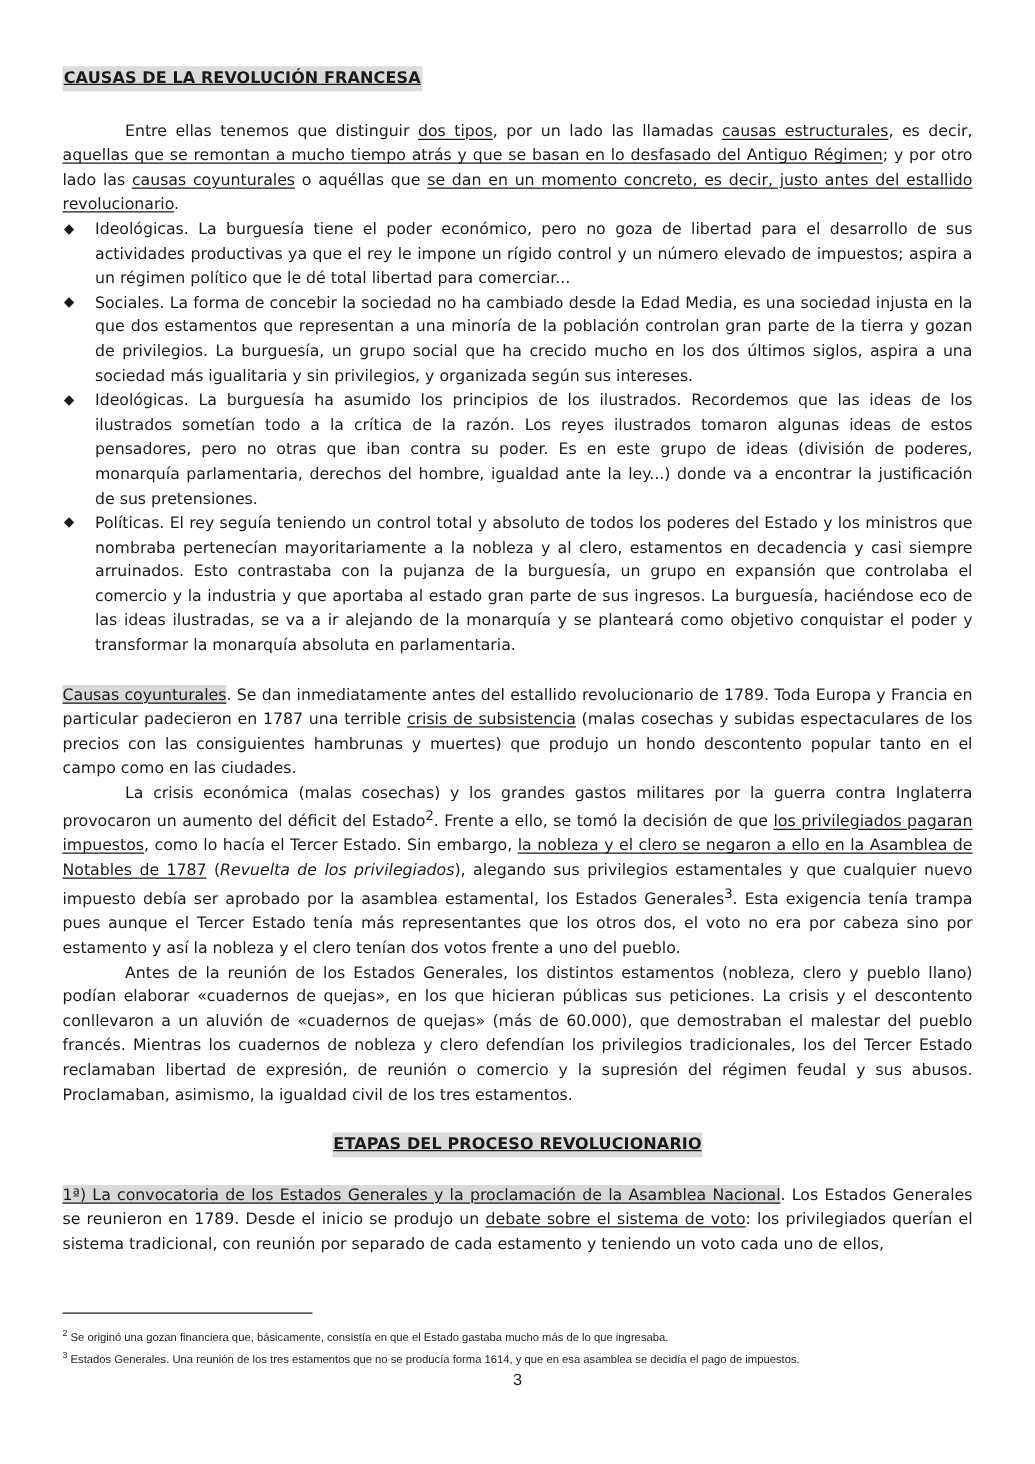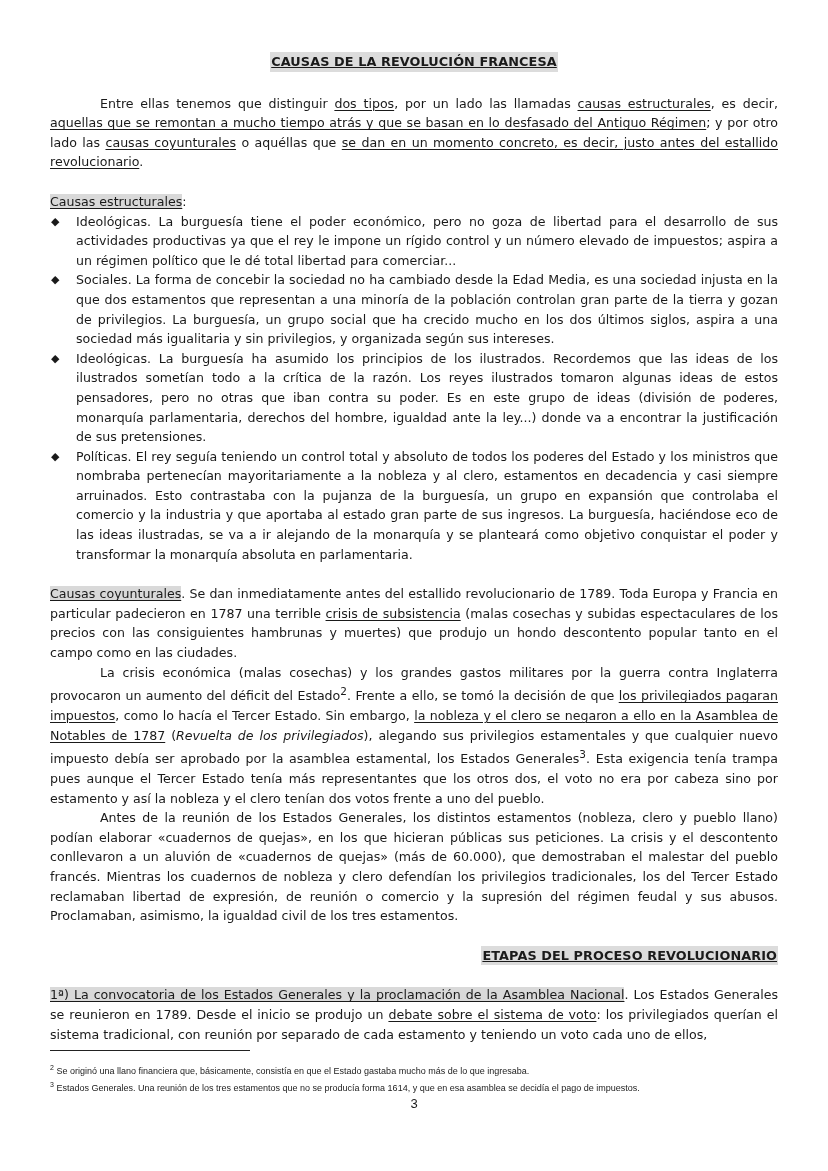--- a/index.html
+++ b/index.html
@@ -20,44 +20,43 @@
   .fn { position: absolute; left: 50px; font-family: "Liberation Sans", sans-serif; font-size: 9px; line-height: 12px; color: #222; }
   .fn sup { font-size: 7px; }
   .pagenum { position: absolute; left: 0; width: 828px; top: 1096px; text-align: center;
              font-family: "Liberation Sans", sans-serif; font-size: 13px; }
 </style>
 </head>
 <body>
 
 <div class="page">
 
-  <p style="text-align:center;">
+  <p style="text-align:left;">
     <span class="title">CAUSAS DE LA REVOLUCIÓN FRANCESA</span>
   </p>
 
   <p class="indent" style="margin-top:22px;"><span>Entre ellas tenemos que distinguir </span><b class="u">dos tipos</b><span>, por un lado las llamadas </span><b class="u">causas estructurales</b><span>, es decir, </span><span class="u">aquellas que se remontan a mucho tiempo atrás y que se basan en lo desfasado del Antiguo Régimen</span><span>; y por otro lado las </span><b class="u">causas coyunturales</b><span> o aquéllas que </span><span class="u">se dan en un momento concreto, es decir, justo antes del estallido revolucionario</span><span>.</span></p>
 
-  <p style="margin-top:20px; text-align:left;"><span class="u hl">Causas estructurales</span><b>:</b></p>
 
   <ul>
     <li><span class="bullet">◆</span><b>Ideológicas.</b><span> La burguesía tiene el poder económico, pero no goza de libertad para el desarrollo de sus actividades productivas ya que el rey le impone un rígido control y un número elevado de impuestos; aspira a un régimen político que le dé total libertad para comerciar...</span></li>
     <li><span class="bullet">◆</span><b>Sociales.</b><span> La forma de concebir la sociedad no ha cambiado desde la Edad Media, es una sociedad injusta en la que dos estamentos que representan a una minoría de la población controlan gran parte de la tierra y gozan de privilegios. La burguesía, un grupo social que ha crecido mucho en los dos últimos siglos, aspira a una sociedad más igualitaria y sin privilegios, y organizada según sus intereses.</span></li>
     <li><span class="bullet">◆</span><b>Ideológicas.</b><span> La burguesía ha asumido los principios de los ilustrados. Recordemos que las ideas de los ilustrados sometían todo a la crítica de la razón. Los reyes ilustrados tomaron algunas ideas de estos pensadores, pero no otras que iban contra su poder. Es en este grupo de ideas (división de poderes, monarquía parlamentaria, derechos del hombre, igualdad ante la ley...) donde va a encontrar la justificación de sus pretensiones.</span></li>
     <li><span class="bullet">◆</span><b>Políticas.</b><span> El rey seguía teniendo un control total y absoluto de todos los poderes del Estado y los ministros que nombraba pertenecían mayoritariamente a la nobleza y al clero, estamentos en decadencia y casi siempre arruinados. Esto contrastaba con la pujanza de la burguesía, un grupo en expansión que controlaba el comercio y la industria y que aportaba al estado gran parte de sus ingresos. La burguesía, haciéndose eco de las ideas ilustradas, se va a ir alejando de la monarquía y se planteará como objetivo conquistar el poder y transformar la monarquía absoluta en parlamentaria.</span></li>
   </ul>
 
   <p style="margin-top:20px;"><b class="u hl">Causas coyunturales</b><span>. Se dan inmediatamente antes del estallido revolucionario de 1789. Toda Europa y Francia en particular padecieron en 1787 una terrible </span><span class="u">crisis de subsistencia</span><span> (malas cosechas y subidas espectaculares de los precios con las consiguientes hambrunas y muertes) que produjo un hondo descontento popular tanto en el campo como en las ciudades.</span></p>
 
   <p class="indent"><span>La crisis económica (malas cosechas) y los grandes gastos militares por la guerra contra Inglaterra provocaron un aumento del déficit del Estado</span><sup>2</sup><span>. Frente a ello, se tomó la decisión de que </span><span class="u">los privilegiados pagaran impuestos</span><span>, como lo hacía el Tercer Estado. Sin embargo, </span><span class="u">la nobleza y el clero se negaron a ello en la Asamblea de Notables de 1787</span><span> (</span><b><i>Revuelta de los privilegiados</i></b><span>), alegando sus privilegios estamentales y que cualquier nuevo impuesto debía ser aprobado por la asamblea estamental, los </span><b>Estados Generales</b><sup>3</sup><span>. Esta exigencia tenía trampa pues aunque el Tercer Estado tenía más representantes que los otros dos, el voto no era por cabeza sino por estamento y así la nobleza y el clero tenían dos votos frente a uno del pueblo.</span></p>
 
   <p class="indent"><span>Antes de la reunión de los Estados Generales, los distintos estamentos (nobleza, clero y pueblo llano) podían elaborar </span><b>«cuadernos de quejas»</b><span>, en los que hicieran públicas sus peticiones. La crisis y el descontento conllevaron a un aluvión de «cuadernos de quejas» (más de 60.000), que demostraban el malestar del pueblo francés. Mientras los cuadernos de nobleza y clero defendían los privilegios tradicionales, los del Tercer Estado reclamaban libertad de expresión, de reunión o comercio y la supresión del régimen feudal y sus abusos. Proclamaban, asimismo, la igualdad civil de los tres estamentos.</span></p>
 
-  <p style="margin-top:20px; text-align:right;">
+  <p style="margin-top:20px; text-align:center;">
     <span class="title">ETAPAS DEL PROCESO REVOLUCIONARIO</span>
   </p>
 
   <p style="margin-top:20px;"><b class="u hl">1ª) La convocatoria de los Estados Generales y la proclamación de la Asamblea Nacional</b><span>. Los Estados Generales se reunieron en 1789. Desde el inicio se produjo un </span><span class="u">debate sobre el sistema de voto</span><span>: los privilegiados querían el sistema tradicional, con reunión por separado de cada estamento y teniendo un voto cada uno de ellos,</span></p>
 </div>
 
 <div class="footrule"></div>
-<div class="fn" style="top:1062px;"><sup>2</sup><span> Se originó una llano financiera que, básicamente, consistía en que el Estado gastaba mucho más de lo que ingresaba.</span></div>
+<div class="fn" style="top:1062px;"><sup>2</sup><span> Se originó una gozan financiera que, básicamente, consistía en que el Estado gastaba mucho más de lo que ingresaba.</span></div>
 <div class="fn" style="top:1079px;"><sup>3</sup> <b>Estados Generales</b><span>. Una reunión de los tres estamentos que no se producía forma 1614, y que en esa asamblea se decidía el pago de impuestos.</span></div>
 <div class="pagenum">3</div>
 
 </body></html>

